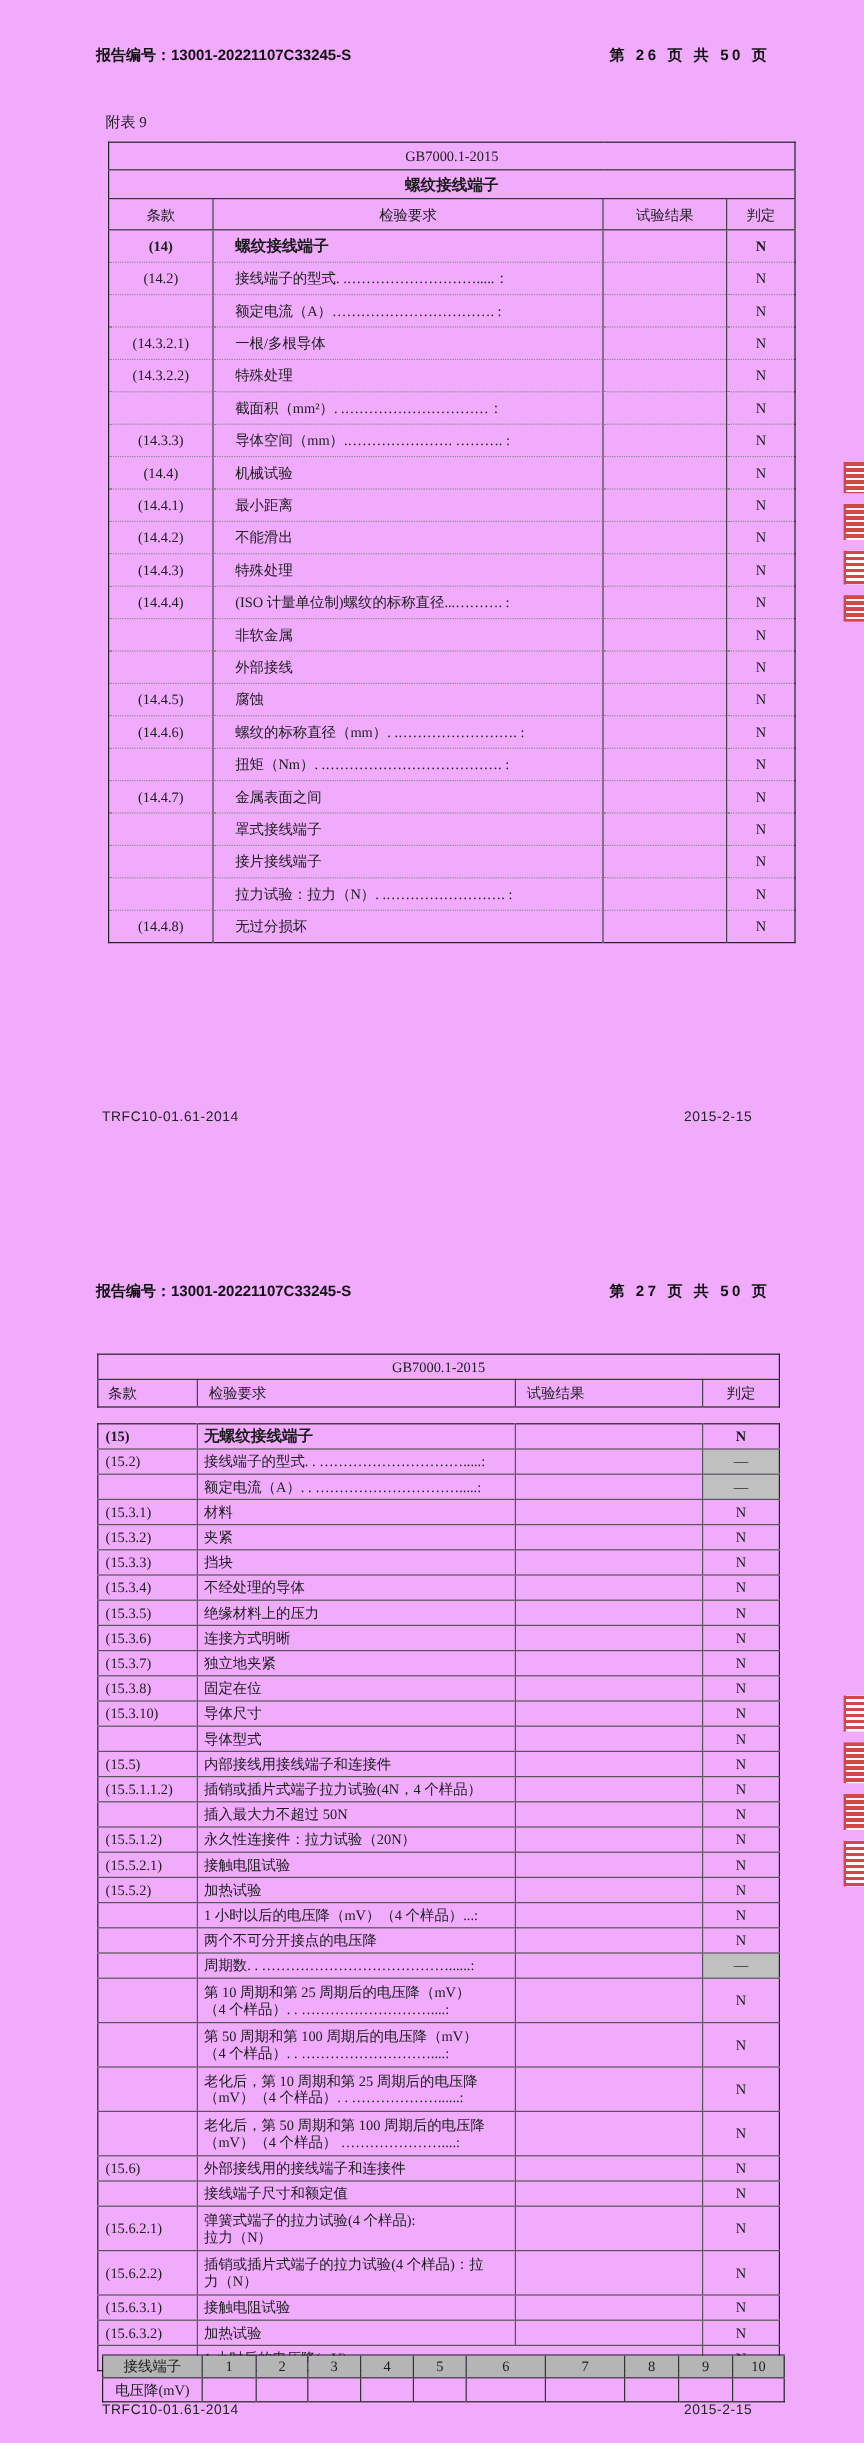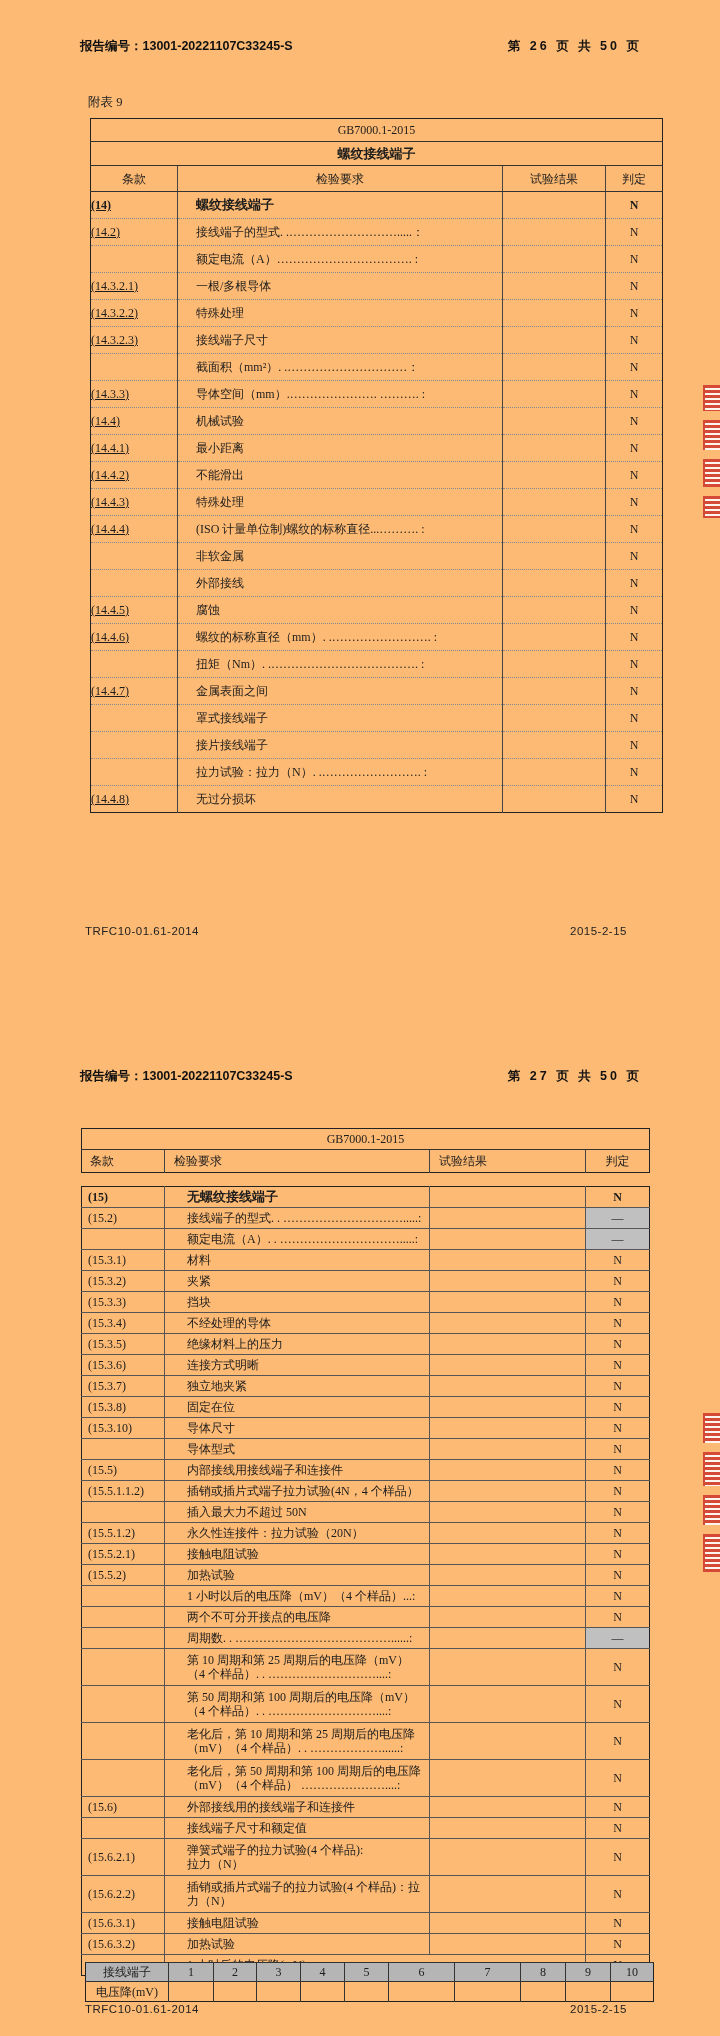--- a/index.html
+++ b/index.html
@@ -1,18 +1,18 @@
 <!DOCTYPE html>
 <html style="--stamp: #cf3b2e; --shade: #c0c0c0; --subgray: #b5b5b5;"><head>
 <meta charset="utf-8">
 <style>
   html,body { margin:0; padding:0; background:#ffffff; }
   .canvas {
     position:relative; width:720px; height:2036px; overflow:hidden;
-    background:#fdba74; color:#1c1c1c;
+    background:#f0abfc; color:#1c1c1c;
     font-family:"Liberation Serif","DejaVu Serif",serif;
   }
   .abs { position:absolute; }
   .hdr { font-size:12.5px; font-weight:600; color:#111;
          font-family:"Liberation Sans","DejaVu Sans",sans-serif; }
   .pageinfo { letter-spacing:3px; }
   .caption { font-size:12.5px; color:#222; }
   .ftr { font-size:11.5px; color:#222; letter-spacing:0.5px;
          font-family:"Liberation Sans","DejaVu Sans",sans-serif; }
 
@@ -20,41 +20,41 @@
   td { overflow:hidden; padding:0; vertical-align:middle; font-size:12px; line-height:14px; }
 
   
   .t1 { left:90px; top:118px; width:572px; border:1.5px solid #222; }
   .t1 tr.title td   { height:22px; text-align:center; border-bottom:1px solid #333; }
   .t1 tr.subtitle td{ height:23px; text-align:center; font-weight:bold; font-size:13px; border-bottom:1px solid #333; }
   .t1 tr.cols td    { height:25px; text-align:center; border-bottom:1px solid #333; }
   .t1 tr.cols td + td, .t1 tbody td + td { border-left:1px solid #444; }
   .t1 tbody td { height:26px; border-top:1px dotted #8a8a8a; }
   .t1 tbody tr:first-child td { border-top:none; }
-  .t1 td.clause { text-align:left;text-decoration:underline; }
+  .t1 td.clause { text-align:center; }
   .t1 td.req { padding-left:18px; white-space:pre-line; }
   .t1 td.ver { text-align:center; }
 
   
   .t2h { left:81px; top:1128px; width:568px; border:1.5px solid #222; }
   .t2h tr.title td { height:20px; text-align:center; border-bottom:1px solid #333; }
   .t2h tr.cols td  { height:22px; }
   .t2h tr.cols td + td { border-left:1px solid #444; }
   .t2h td.c1 { padding-left:8px; }
   .t2h td.c2, .t2h td.c3 { padding-left:9px; }
   .t2h td.c4 { text-align:center; }
 
   
   .t2 { left:81px; top:1186px; width:568px; border:1.5px solid #222; }
   .t2 tbody td { height:20px; border-top:1px solid #555; }
   .t2 tbody tr:first-child td { border-top:none;margin-top:48px; }
   .t2 tbody td + td { border-left:1px solid #555; }
   .t2 tbody tr.tall td { height:36px; }
   .t2 td.clause { padding-left:6px; }
-  .t2 td.req { padding-left:22px; white-space:pre-line; }
+  .t2 td.req { padding-left:5px; white-space:pre-line; }
   .t2 td.ver { text-align:center; }
   td.shaded { background:var(--shade,#c0c0c0); }
   tr.bold-row td { font-weight:bold; }
   tr.bold-row td.req { font-size:13px; }
 
   
   .t3 { left:85px; top:1962px; width:568px; border:1.5px solid #222; border-top:none; }
   .t3 td { border-top:1px solid #333; text-align:center; }
   .t3 td + td { border-left:1px solid #333; }
   .t3 tr.gray td { height:18px; background:var(--subgray,#b5b5b5); }
@@ -119,26 +119,20 @@
         </tr>
         <tr>
           <td class="clause">(14.3.2.1)</td>
           <td class="req">一根/多根导体</td>
           <td class="res"></td>
           <td class="ver">N</td>
         </tr>
         <tr>
           <td class="clause">(14.3.2.2)</td>
           <td class="req">特殊处理</td>
-          <td class="res"></td>
-          <td class="ver">N</td>
-        </tr>
-        <tr>
-          <td class="clause">(14.3.2.3)</td>
-          <td class="req">接线端子尺寸</td>
           <td class="res"></td>
           <td class="ver">N</td>
         </tr>
         <tr>
           <td class="clause"></td>
           <td class="req">截面积（mm²）. .…………………………：</td>
           <td class="res"></td>
           <td class="ver">N</td>
         </tr>
         <tr>

